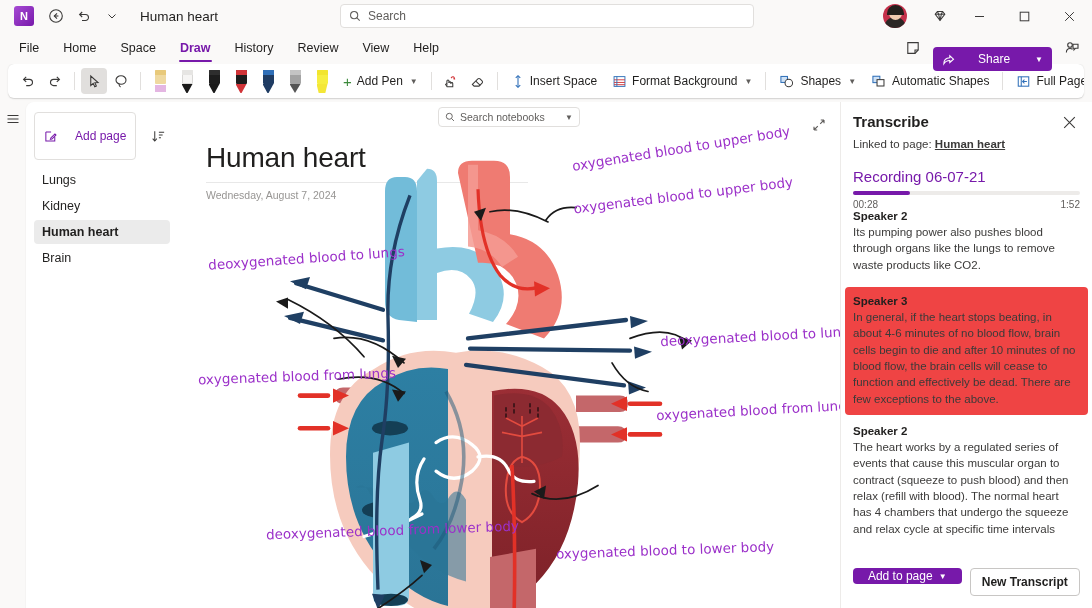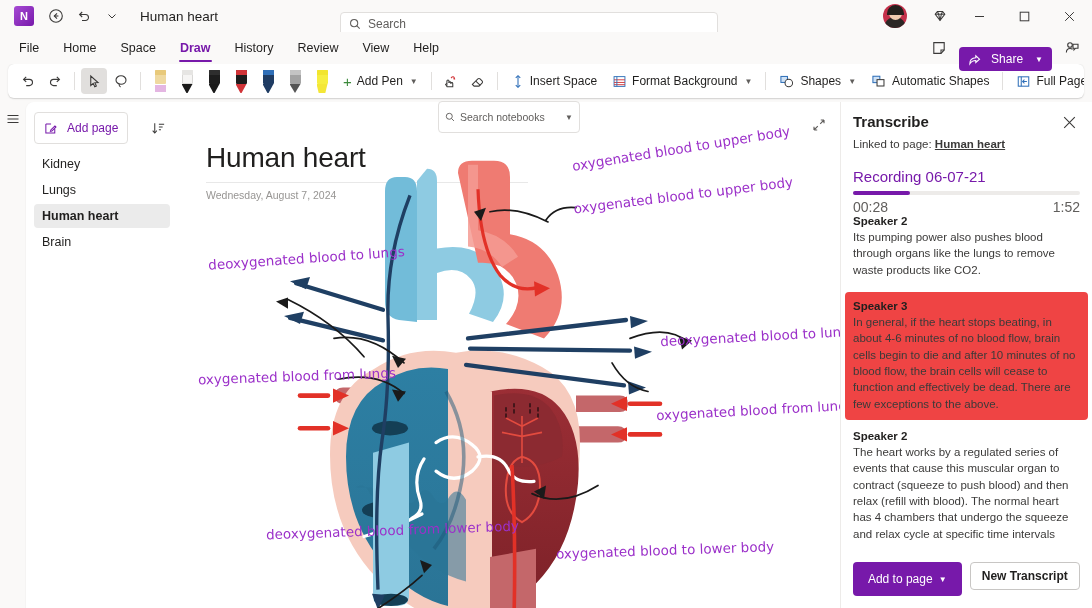--- a/index.html
+++ b/index.html
@@ -25,21 +25,21 @@
   }
   .tb-btn {
     width: 28px; height: 26px; display: flex; align-items: center; justify-content: center;
     color: #3b3a39; border-radius: 4px; cursor: pointer;
   }
   .tb-sep { width: 8px; }
   .doc-title {
     font-size: 13.5px; color: #201f1e; margin-left: 14px; white-space: nowrap;
   }
   .search-wrap {
-    position: absolute; left: 340px; top: 12px; width: 378px; height: 24px;
+    position: absolute; left: 340px; top: 4px; width: 414px; height: 24px;
   }
   .searchbox {
     width: 100%; height: 100%; background: #fff; border: 1px solid #e1dfdd;
     border-radius: 4px; display: flex; align-items: center; padding: 0 8px;
     font-size: 12px; color: #605e5c; gap: 7px; cursor: text;
   }
   .tb-right {
     position: absolute; right: 0; top: 0; height: 32px; display: flex; align-items: center;
   }
   .avatar {
@@ -84,21 +84,21 @@
   .ribbon-right {
     position: absolute; right: 6px; top: 0; height: 32px;
     display: flex; align-items: center; gap: 6px;
   }
   .pagebtn {
     width: 28px; height: 26px; display: flex; align-items: center; justify-content: center;
     color: #3b3a39; border-radius: 4px; cursor: pointer;
   }
   .share-btn {
     background: #7719aa; color: #fff; font-size: 12px; height: 24px;
-    border-radius: 4px; display: flex; align-items: center; gap: 10px;
+    border-radius: 4px; display: flex; align-items: center; gap: 23px;
     padding: 0 9px; cursor: pointer; margin-top: 22px;
   }
 
   
   .toolbar-row {
     flex: 0 0 38px; padding: 0 8px 4px 8px; display: flex; align-items: center;
   }
   .toolbar {
     flex: 1; height: 34px; background: #fff; border-radius: 6px;
     box-shadow: 0 0.6px 1.8px rgba(0,0,0,0.10), 0 0.3px 0.9px rgba(0,0,0,0.07);
@@ -144,42 +144,42 @@
     cursor: pointer; border-radius: 4px; color: #3b3a39; }
 
   
   .pagelist {
     width: 152px; flex: 0 0 152px; background: #fff; border-radius: 8px 0 0 0;
     padding: 10px 8px 0 8px; display: flex; flex-direction: column;
     box-shadow: -1px 0 0 rgba(0,0,0,0.02);
   }
   .pagelist-head { display: flex; align-items: center; justify-content: space-between; margin-bottom: 8px; }
   .addpage {
-    display: flex; align-items: center; gap: 10px; border: 1px solid #e1dfdd;
-    border-radius: 4px; padding: 8px 9px; font-size: 12px; color: #7719aa;
+    display: flex; align-items: center; gap: 18px; border: 1px solid #e1dfdd;
+    border-radius: 4px; padding: 16px 9px; font-size: 12px; color: #7719aa;
     cursor: pointer; background: #fff;
   }
   .sort-btn {
     width: 24px; height: 24px; display: flex; align-items: center; justify-content: center;
     color: #3b3a39; cursor: pointer; border-radius: 4px;
   }
   .page-item {
     font-size: 12.5px; color: #201f1e; padding: 5px 8px; border-radius: 4px;
     cursor: pointer; margin-bottom: 2px; white-space: nowrap; overflow: hidden; text-overflow: ellipsis;
   }
   .page-item.active { background: #ebebeb; font-weight: 700; }
 
   
   .canvas-col { flex: 1; min-width: 0; background: #fff; position: relative; display: flex; flex-direction: column; }
   .canvas-top {
     height: 26px; display: flex; align-items: center; justify-content: center;
     position: relative; padding-top: 4px;
   }
   .nb-search {
-    width: 142px; height: 32px; background: #fff; border: 1px solid #e1dfdd;
+    width: 142px; height: 20px; background: #fff; border: 1px solid #e1dfdd;
     border-radius: 4px; display: flex; align-items: center; padding: 0 6px;
     font-size: 10.5px; color: #605e5c; gap: 5px; cursor: text;
   }
   .nb-search .chv { margin-left: auto; font-size: 8px; }
   .expand-btn {
     position: absolute; right: 10px; top: 12px; width: 22px; height: 22px;
     display: flex; align-items: center; justify-content: center; color: #605e5c;
     cursor: pointer; border-radius: 4px;
   }
   .page-body { flex: 1; position: relative; padding: 14px 26px 0 26px; overflow: hidden; }
@@ -203,35 +203,35 @@
   .pane-title { font-size: 15px; font-weight: 700; color: #201f1e; }
   .pane-close {
     width: 22px; height: 22px; display: flex; align-items: center; justify-content: center;
     color: #3b3a39; cursor: pointer; border-radius: 4px; margin-top: -2px;
   }
   .linked { font-size: 11.5px; color: #3b3a39; margin-top: 5px; }
   .linked a { color: #3b3a39; text-decoration: underline; font-weight: 700; cursor: pointer; }
   .rec-name { font-size: 15px; font-weight: 400; color: #7719aa; margin: 18px 0 6px 0; }
   .progress { height: 4px; background: #edebe9; border-radius: 2px; position: relative; }
   .progress .fill { position: absolute; left: 0; top: 0; bottom: 0; background: #7719aa; border-radius: 2px; }
-  .times { display: flex; justify-content: space-between; font-size: 14px; color: #605e5c; margin-top: 4px; }
+  .times { display: flex; justify-content: space-between; font-size: 10px; color: #605e5c; margin-top: 4px; }
   .controls { display: flex; align-items: center; justify-content: space-between; padding: 5px 8px 10px 8px; }
   .ctrl {
     width: 30px; height: 26px; display: flex; align-items: center; justify-content: center;
     color: #201f1e; cursor: pointer; border-radius: 4px; font-size: 12px;
   }
   .transcript { flex: 1; overflow: hidden; padding: 0 12px; min-height: 0; }
   .entry { margin-bottom: 14px; border-radius: 4px; }
   .entry.hl { background: #ef4444; padding: 8px; margin: 0 -8px 10px -8px; }
   .speaker { font-size: 11.5px; font-weight: 700; color: #201f1e; margin-bottom: 2px; }
   .utter { font-size: 11.5px; color: #3b3a39; line-height: 1.42; }
   .pane-foot { padding: 8px 12px 12px 12px; display: flex; gap: 8px; }
   .btn-primary {
     flex: 1; background: #7719aa; color: #fff; font-size: 12px; border: none;
-    border-radius: 4px; height: 34px; cursor: pointer; display: flex;
+    border-radius: 4px; height: 16px; cursor: pointer; display: flex;
     align-items: center; justify-content: center; gap: 6px; font-family: inherit;
   }
   .btn-secondary {
     flex: 1; background: #fff; color: #201f1e; font-size: 12px; border: 1px solid #c8c6c4;
     border-radius: 4px; height: 28px; cursor: pointer; font-family: inherit; font-weight: 600;
   }
 </style>
 </head>
 <body>
 
@@ -506,22 +506,22 @@
           <span>Add page</span>
         </div>
         <div class="sort-btn">
           <svg width="15" height="15" viewBox="0 0 16 16" fill="none" stroke="#3b3a39" stroke-width="1.1">
             <path d="M4 2.4 V12.6"></path>
               <path d="M1.8 10.2 L4 12.8 L6.2 10.2"></path>
             <path d="M8.4 3.4 H14 M8.4 6.4 H12.4 M8.4 9.4 H10.6"></path>
           </svg>
         </div>
       </div>
+      <div class="page-item">Lungs</div>
       <div class="page-item">Kidney</div>
-      <div class="page-item">Lungs</div>
       <div class="page-item active">Human heart</div>
       <div class="page-item">Brain</div>
     </div>
 
     <div class="canvas-col">
       <div class="canvas-top">
         <div class="nb-search">
           <svg width="10" height="10" viewBox="0 0 14 14" fill="none" stroke="#605e5c" stroke-width="1.3">
             <circle cx="6" cy="6" r="4.2"></circle>
               <path d="M9.2 9.2 L12.5 12.5"></path>

